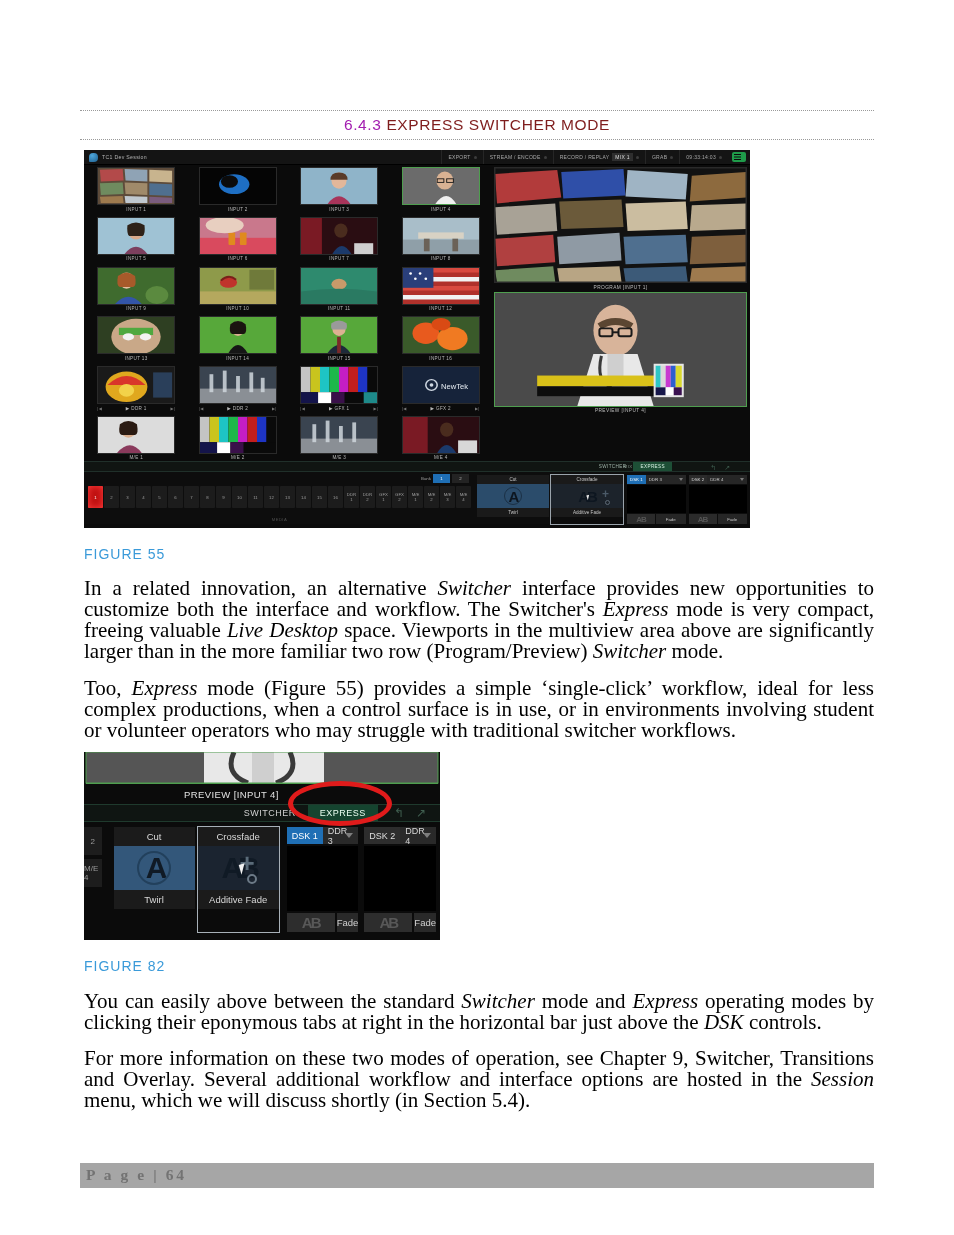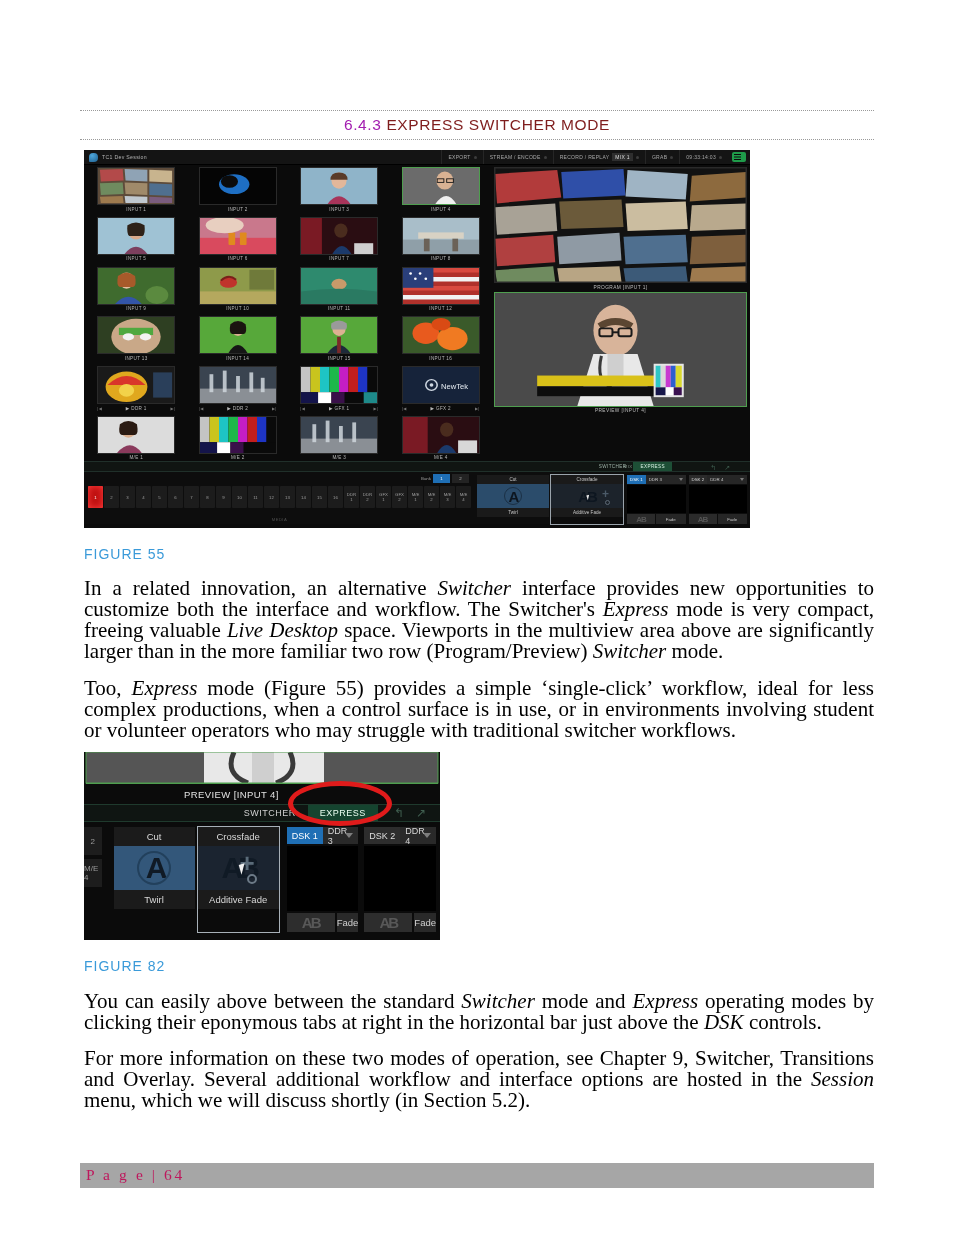--- a/index.html
+++ b/index.html
@@ -51,21 +51,21 @@
   .para i { font-style:italic; }
 
   
   .footer-bar {
     position:absolute; left:80px; top:1163px; width:794px; height:25px;
     background:#a6a6a6;
   }
   .footer-text {
     position:absolute; left:86px; top:1166px;
     font-family:"Liberation Serif", serif;
-    font-size:15.5px; color:#be185d; letter-spacing:2.6px;
+    font-size:15.5px; color:#737373; letter-spacing:2.6px;font-weight:bold;
   }
 
   
   #figure55 {
     position:absolute; left:84px; top:150px;
     width:666px; height:378px;
     background:#0b0b0b;
     font-family:"Liberation Sans", sans-serif;
     overflow:hidden;
     color:#c9c9c9;
@@ -871,17 +871,17 @@
 </div>
 <div class="annot-ellipse"></div>
 
 <div class="fig-caption" style="left:84px; top:958px;">FIGURE 82</div>
 
 <div class="para" style="top:991px;">
   <span>You can easily above between the standard </span><i>Switcher</i><span> mode and </span><i>Express</i><span> operating modes by clicking their eponymous tabs at right in the horizontal bar just above the </span><i>DSK</i><span> controls.</span>
 </div>
 
 <div class="para" style="top:1048px;">
-  <span>For more information on these two modes of operation, see Chapter 9, Switcher, Transitions and Overlay. Several additional workflow and interface options are hosted in the </span><i>Session</i><span> menu, which we will discuss shortly (in Section 5.2).</span>
+  <span>For more information on these two modes of operation, see Chapter 9, Switcher, Transitions and Overlay. Several additional workflow and interface options are hosted in the </span><i>Session</i><span> menu, which we will discuss shortly (in Section 5.4).</span>
 </div>
 
 <div class="footer-bar"></div>
 <div class="footer-text">P a g e  |  64</div>
 
 </body></html>

